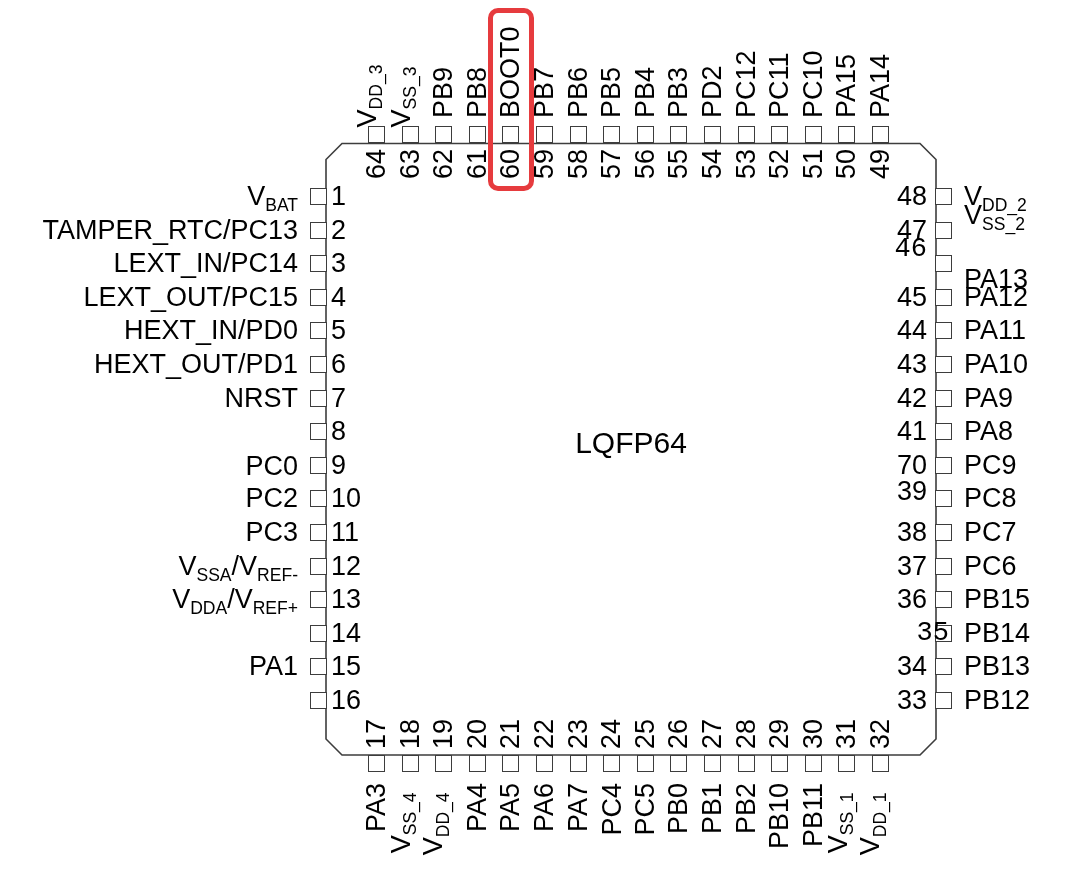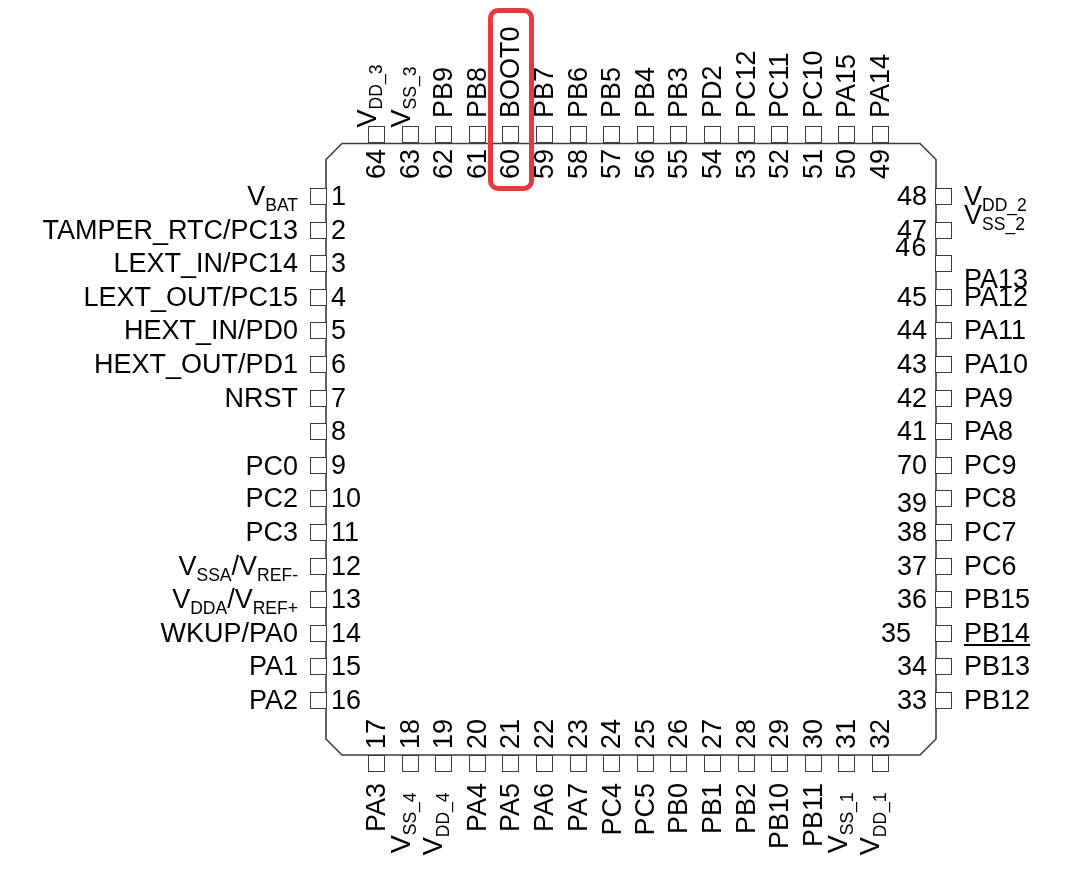--- a/index.html
+++ b/index.html
@@ -19,20 +19,21 @@
   #highlight-box{position:absolute;box-sizing:border-box;border:5px solid #e63b3e;
       border-radius:10px;background:transparent;pointer-events:none;}
 </style>
 </head>
 <body>
 
 <div id="stage">
   <svg id="chip-svg" width="1068" height="876" viewBox="0 0 1068 876">
     <path d="M 342 143.5 L 920 143.5 L 936 159.5 L 936 739 L 920 755 L 342 755 L 326 739 L 326 159.5 Z" fill="#ffffff" stroke="#3d3d3d" stroke-width="1.6"></path>
   </svg>
+  <div id="package-name">LQFP64</div>
   <div id="highlight-box" style="left: 487.9px; top: 8px; width: 46px; height: 183px; border-color: rgb(230, 59, 62);"></div>
 <div class="sq" style="left: 309.5px; top: 188px;"></div>
     <div class="txt" style="left: 331px; top: 183px;">1</div>
     <div class="txt lbl-left" style="left: 20px; width: 278px; top: 183px;">V<sub>BAT</sub></div>
     <div class="sq" style="left: 309.5px; top: 221.6px;"></div>
     <div class="txt" style="left: 331px; top: 216.6px;">2</div>
     <div class="txt lbl-left" style="left: 20px; width: 278px; top: 216.6px; text-align: right;">TAMPER_RTC/PC13</div>
     <div class="sq" style="left: 309.5px; top: 255.2px;"></div>
     <div class="txt" style="left: 331px; top: 250.2px;">3</div>
     <div class="txt lbl-left" style="left: 20px; width: 278px; top: 250.2px;">LEXT_IN/PC14</div>
@@ -60,27 +61,25 @@
     <div class="txt" style="left: 331px; top: 519px;">11</div>
     <div class="txt lbl-left" style="left: 20px; width: 278px; top: 519px;">PC3</div>
     <div class="sq" style="left: 309.5px; top: 557.6px;"></div>
     <div class="txt" style="left: 331px; top: 552.6px;">12</div>
     <div class="txt lbl-left" style="left: 20px; width: 278px; top: 552.6px;">V<sub>SSA</sub>/V<sub>REF-</sub></div>
     <div class="sq" style="left: 309.5px; top: 591.2px;"></div>
     <div class="txt" style="left: 331px; top: 586.2px;">13</div>
     <div class="txt lbl-left" style="left: 20px; width: 278px; top: 586.2px;">V<sub>DDA</sub>/V<sub>REF+</sub></div>
     <div class="sq" style="left: 309.5px; top: 624.8px;"></div>
     <div class="txt" style="left: 331px; top: 619.8px;">14</div>
-    <div class="txt lbl-left" style="left: 20px; width: 278px; top: 619.8px;">WKUP/PA0</div>
     <div class="sq" style="left: 309.5px; top: 658.4px;"></div>
     <div class="txt" style="left: 331px; top: 653.4px;">15</div>
     <div class="txt lbl-left" style="left: 20px; width: 278px; top: 653.4px;">PA1</div>
     <div class="sq" style="left: 309.5px; top: 692px;"></div>
     <div class="txt" style="left: 331px; top: 687px;">16</div>
-    <div class="txt lbl-left" style="left: 20px; width: 278px; top: 687px;">PA2</div>
     <div class="sq" style="left: 934.5px; top: 188px;"></div>
     <div class="txt num-right" style="left: 878px; width: 49px; top: 183px;">48</div>
     <div class="txt" style="left: 964px; top: 183px;">V<sub>DD_2</sub></div>
     <div class="sq" style="left: 934.5px; top: 221.6px;"></div>
     <div class="txt num-right" style="left: 878px; width: 49px; top: 216.6px;">47</div>
     <div class="txt" style="left: 964px; top: 202px;">V<sub>SS_2</sub></div>
     <div class="sq" style="left: 934.5px; top: 255.2px;"></div>
     <div class="txt num-right" style="left: 878px; width: 49px; top: 236px; font-family: Liberation Mono, monospace;">46</div>
     <div class="txt" style="left: 964px; top: 266px;">PA13</div>
     <div class="sq" style="left: 934.5px; top: 288.8px;"></div>
@@ -95,34 +94,34 @@
     <div class="sq" style="left: 934.5px; top: 389.6px;"></div>
     <div class="txt num-right" style="left: 878px; width: 49px; top: 384.6px;">42</div>
     <div class="txt" style="left: 964px; top: 384.6px;">PA9</div>
     <div class="sq" style="left: 934.5px; top: 423.2px;"></div>
     <div class="txt num-right" style="left: 878px; width: 49px; top: 418.2px;">41</div>
     <div class="txt" style="left: 964px; top: 418.2px;">PA8</div>
     <div class="sq" style="left: 934.5px; top: 456.8px;"></div>
     <div class="txt num-right" style="left: 878px; width: 49px; top: 451.8px;">70</div>
     <div class="txt" style="left: 964px; top: 451.8px;">PC9</div>
     <div class="sq" style="left: 934.5px; top: 490.4px;"></div>
-    <div class="txt num-right" style="left: 878px; width: 49px; top: 490px;">39</div>
+    <div class="txt num-right" style="left: 878px; width: 49px; top: 478px;">39</div>
     <div class="txt" style="left: 964px; top: 485.4px;">PC8</div>
     <div class="sq" style="left: 934.5px; top: 524px;"></div>
     <div class="txt num-right" style="left: 878px; width: 49px; top: 519px;">38</div>
     <div class="txt" style="left: 964px; top: 519px;">PC7</div>
     <div class="sq" style="left: 934.5px; top: 557.6px;"></div>
     <div class="txt num-right" style="left: 878px; width: 49px; top: 552.6px;">37</div>
     <div class="txt" style="left: 964px; top: 552.6px;">PC6</div>
     <div class="sq" style="left: 934.5px; top: 591.2px;"></div>
     <div class="txt num-right" style="left: 878px; width: 49px; top: 586.2px;">36</div>
     <div class="txt" style="left: 964px; top: 586.2px;">PB15</div>
     <div class="sq" style="left: 934.5px; top: 624.8px;"></div>
-    <div class="txt num-right" style="left: 862px; width: 49px; top: 619.8px;">35</div>
-    <div class="txt" style="left: 964px; top: 619.8px; text-decoration: underline;">PB14</div>
+    <div class="txt num-right" style="left: 900px; width: 49px; top: 619.8px; font-family: Liberation Mono, monospace;">35</div>
+    <div class="txt" style="left: 964px; top: 619.8px;">PB14</div>
     <div class="sq" style="left: 934.5px; top: 658.4px;"></div>
     <div class="txt num-right" style="left: 878px; width: 49px; top: 653.4px;">34</div>
     <div class="txt" style="left: 964px; top: 653.4px;">PB13</div>
     <div class="sq" style="left: 934.5px; top: 692px;"></div>
     <div class="txt num-right" style="left: 878px; width: 49px; top: 687px;">33</div>
     <div class="txt" style="left: 964px; top: 687px;">PB12</div>
     <div class="sq" style="left: 368px; top: 126px;"></div>
     <div class="txt rot-down" style="right: 678px; top: 122px;">64</div>
     <div class="txt rot-up" style="left: 390px; top: 91px;">V<sub>DD_3</sub></div>
     <div class="sq" style="left: 401.6px; top: 126px;"></div>

